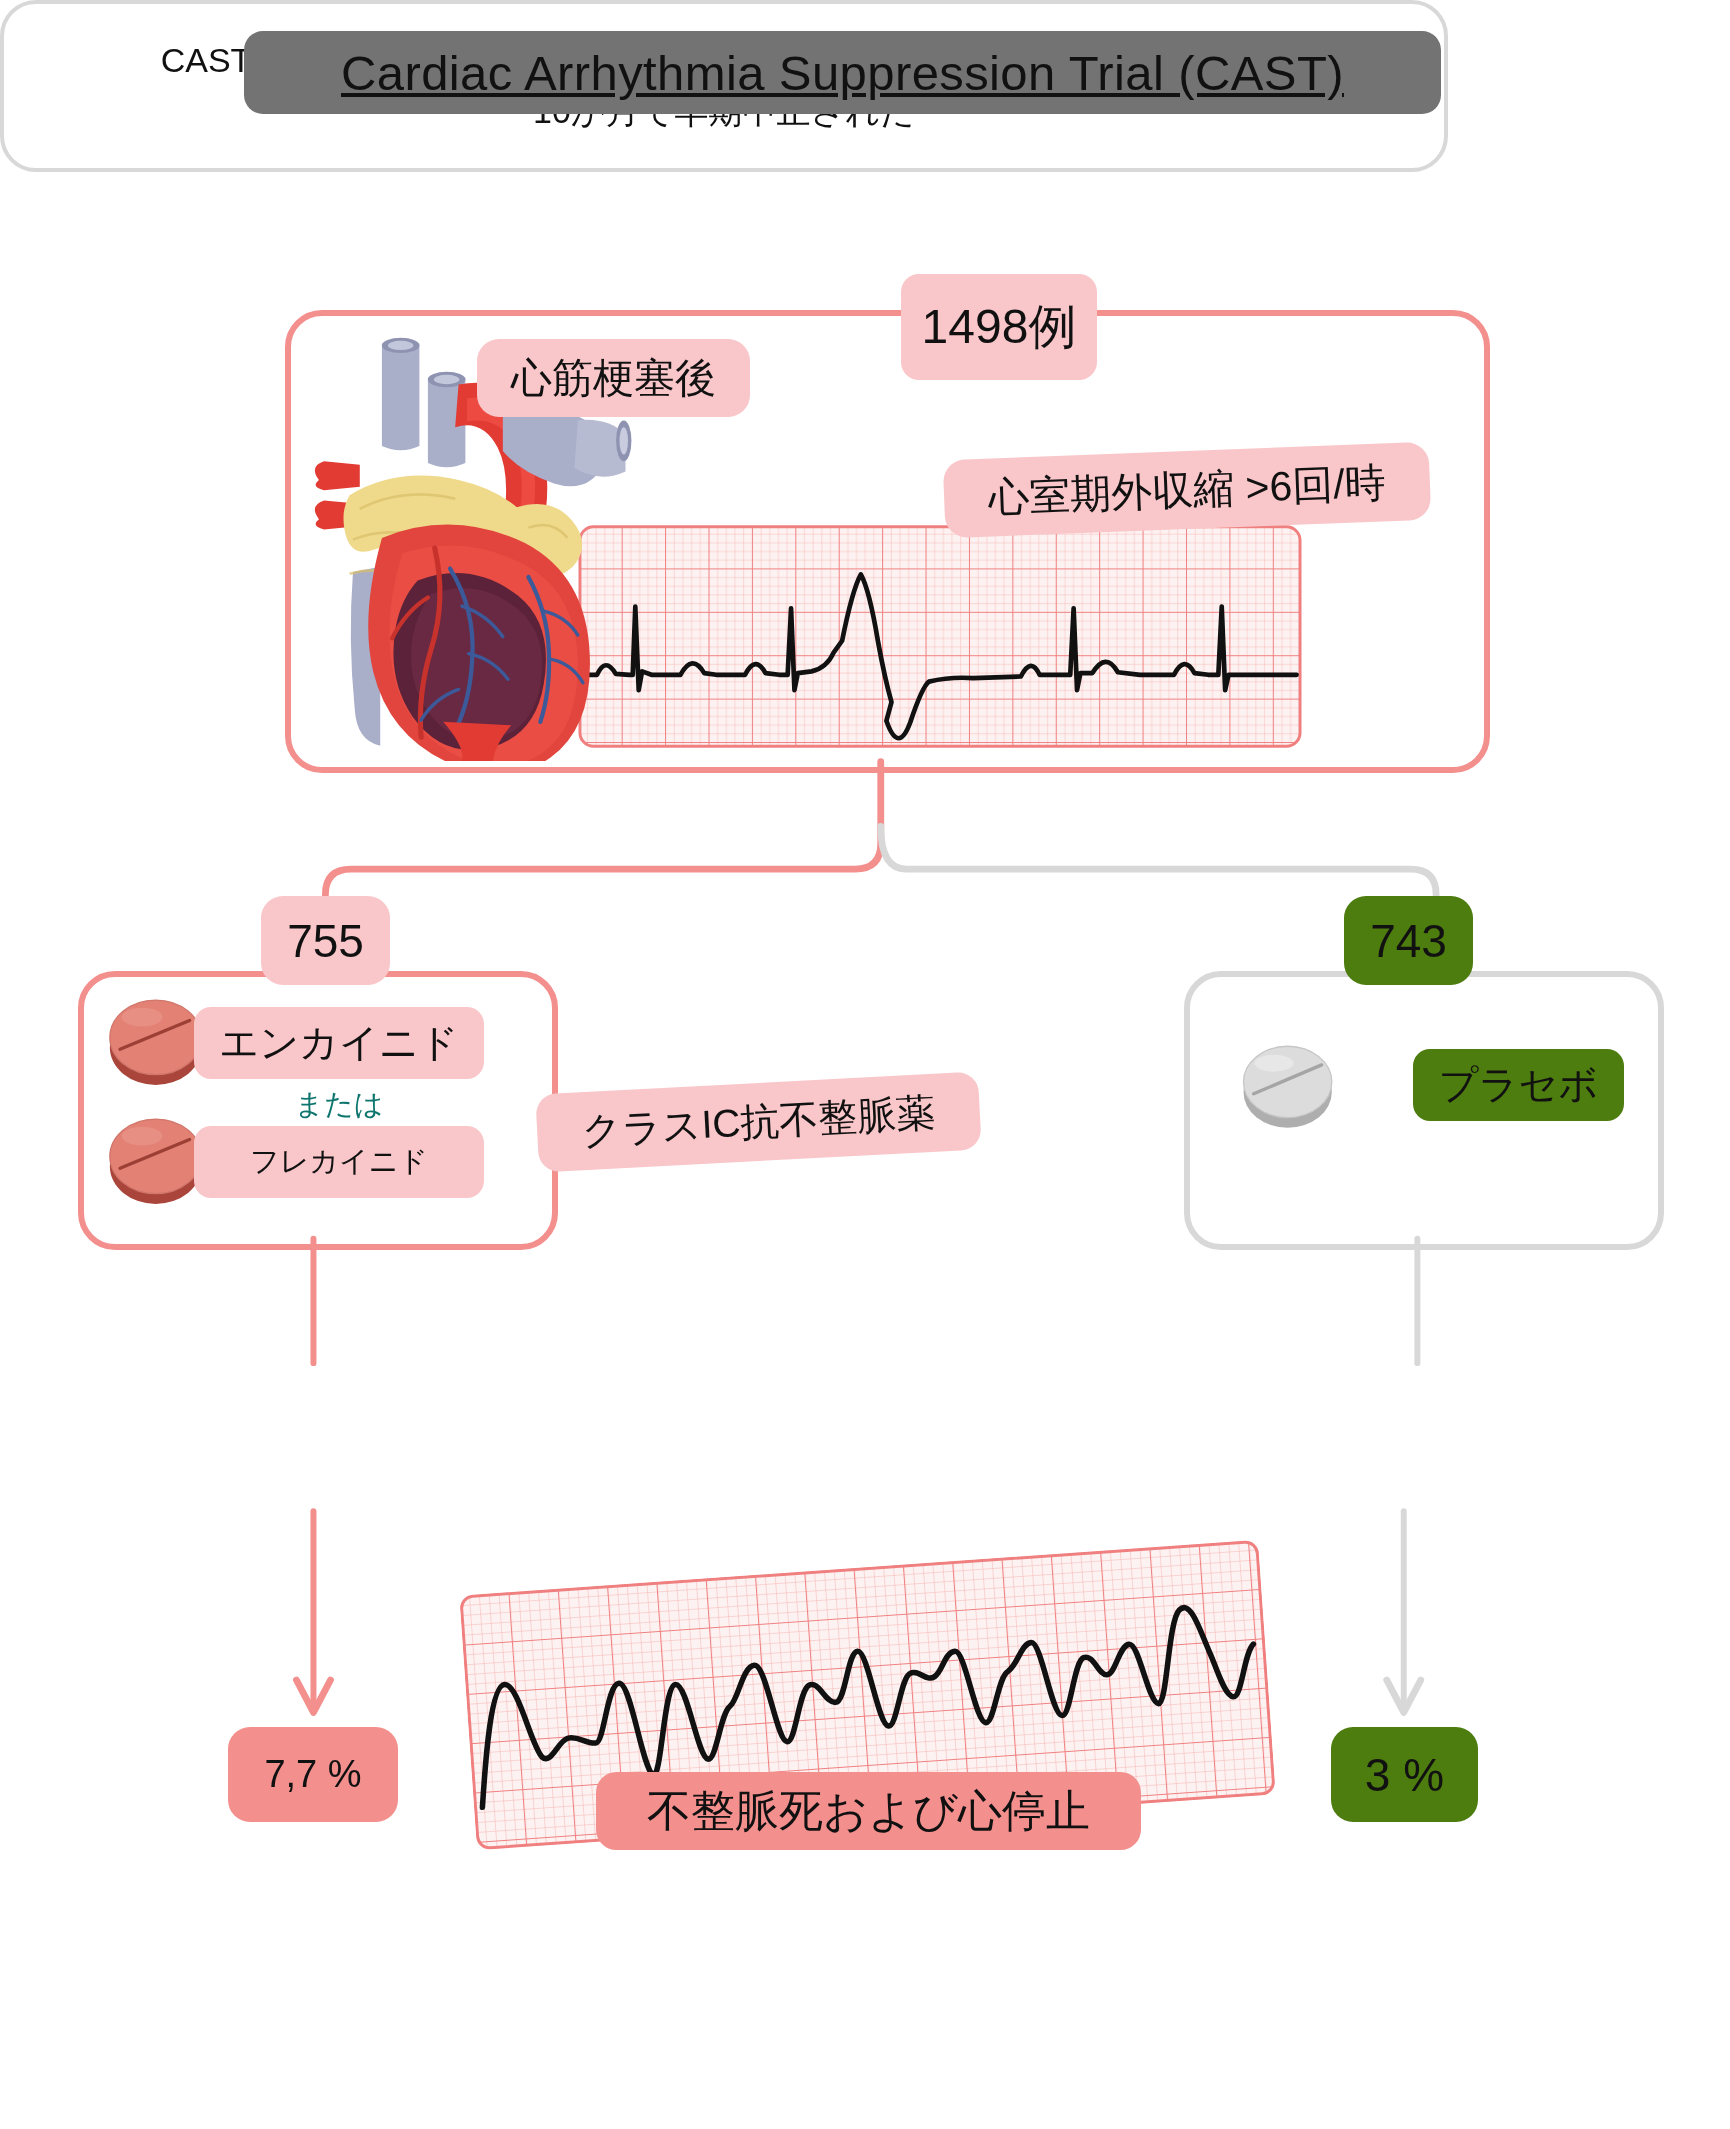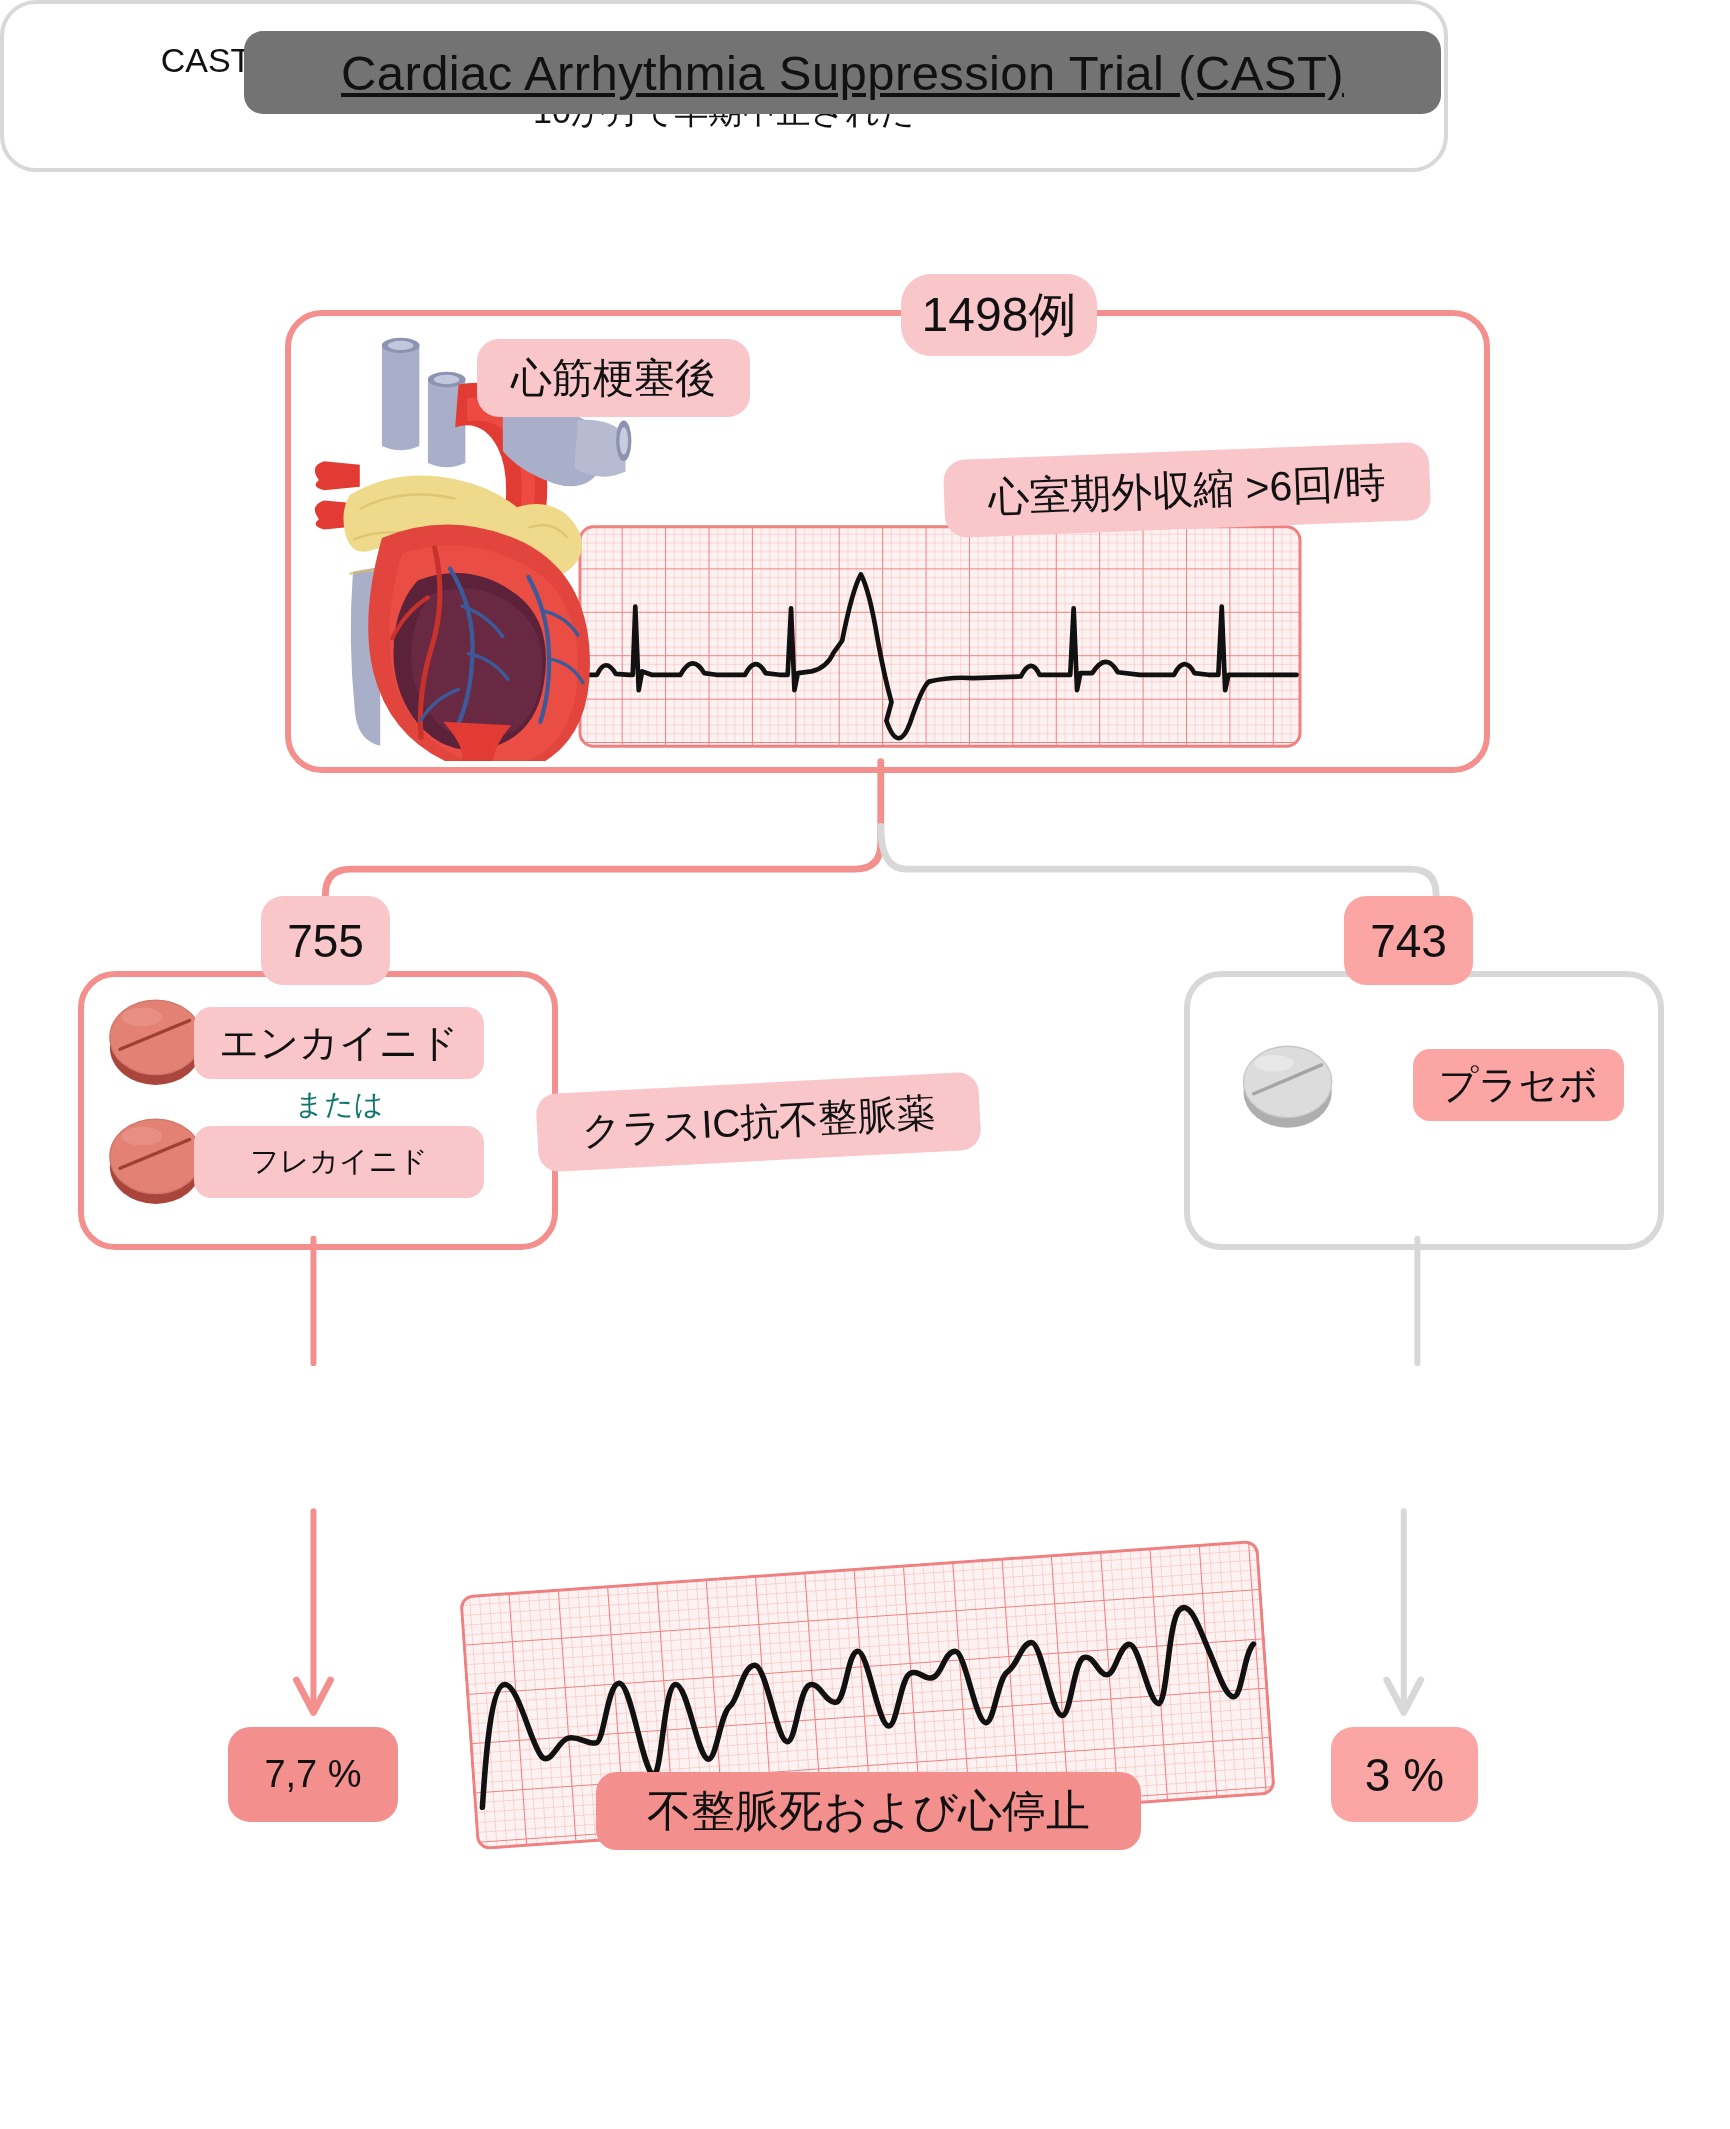--- a/index.html
+++ b/index.html
@@ -25,23 +25,23 @@
   #placebo-box{left:1184px;top:971px;width:468px;height:267px;border:6px solid #D8D8D8;}
   #note-box{left:147px;top:1348px;width:1440px;height:164px;border:4.3px solid #D8D8D8;border-radius:36px;
     display:flex;align-items:center;justify-content:center;text-align:center;}
   #note-box .txt{font-size:34px;line-height:1.5;color:#111;}
 
   
   .chip{position:absolute;display:flex;align-items:center;justify-content:center;
         border-radius:19px;color:#111;white-space:nowrap;}
   .chip.pink-dark{background:#F3908E;}
   .chip.pink-light{background:#F9C7CA;}
-  .chip.gray{background:#fca5a5;}
-
-  #chip-1498{left:901px;top:274px;width:196px;height:82px;font-size:48px;border-radius:30px;z-index:6;}
+  .chip.gray{background:#4d7c0f;}
+
+  #chip-1498{left:901px;top:274px;width:196px;height:106px;font-size:48px;border-radius:18px;z-index:6;}
   #chip-mi{left:477px;top:339px;width:273px;height:78px;font-size:41px;border-radius:22px;z-index:6;}
   #chip-pvc{left:944px;top:451px;width:486px;height:78px;font-size:41px;border-radius:22px;z-index:7;
             transform:rotate(-2.2deg);}
 
   #chip-755{left:261px;top:896px;width:129px;height:89px;font-size:46px;border-radius:22px;z-index:6;}
   #chip-743{left:1344px;top:896px;width:129px;height:89px;font-size:46px;border-radius:22px;z-index:6;}
 
   #chip-encainide{left:194px;top:1007px;width:290px;height:72px;font-size:39px;border-radius:17px;z-index:5;}
   #chip-flecainide{left:194px;top:1126px;width:290px;height:72px;font-size:29px;border-radius:17px;z-index:5;}
   #label-or{position:absolute;left:194px;top:1085px;width:290px;height:39px;

